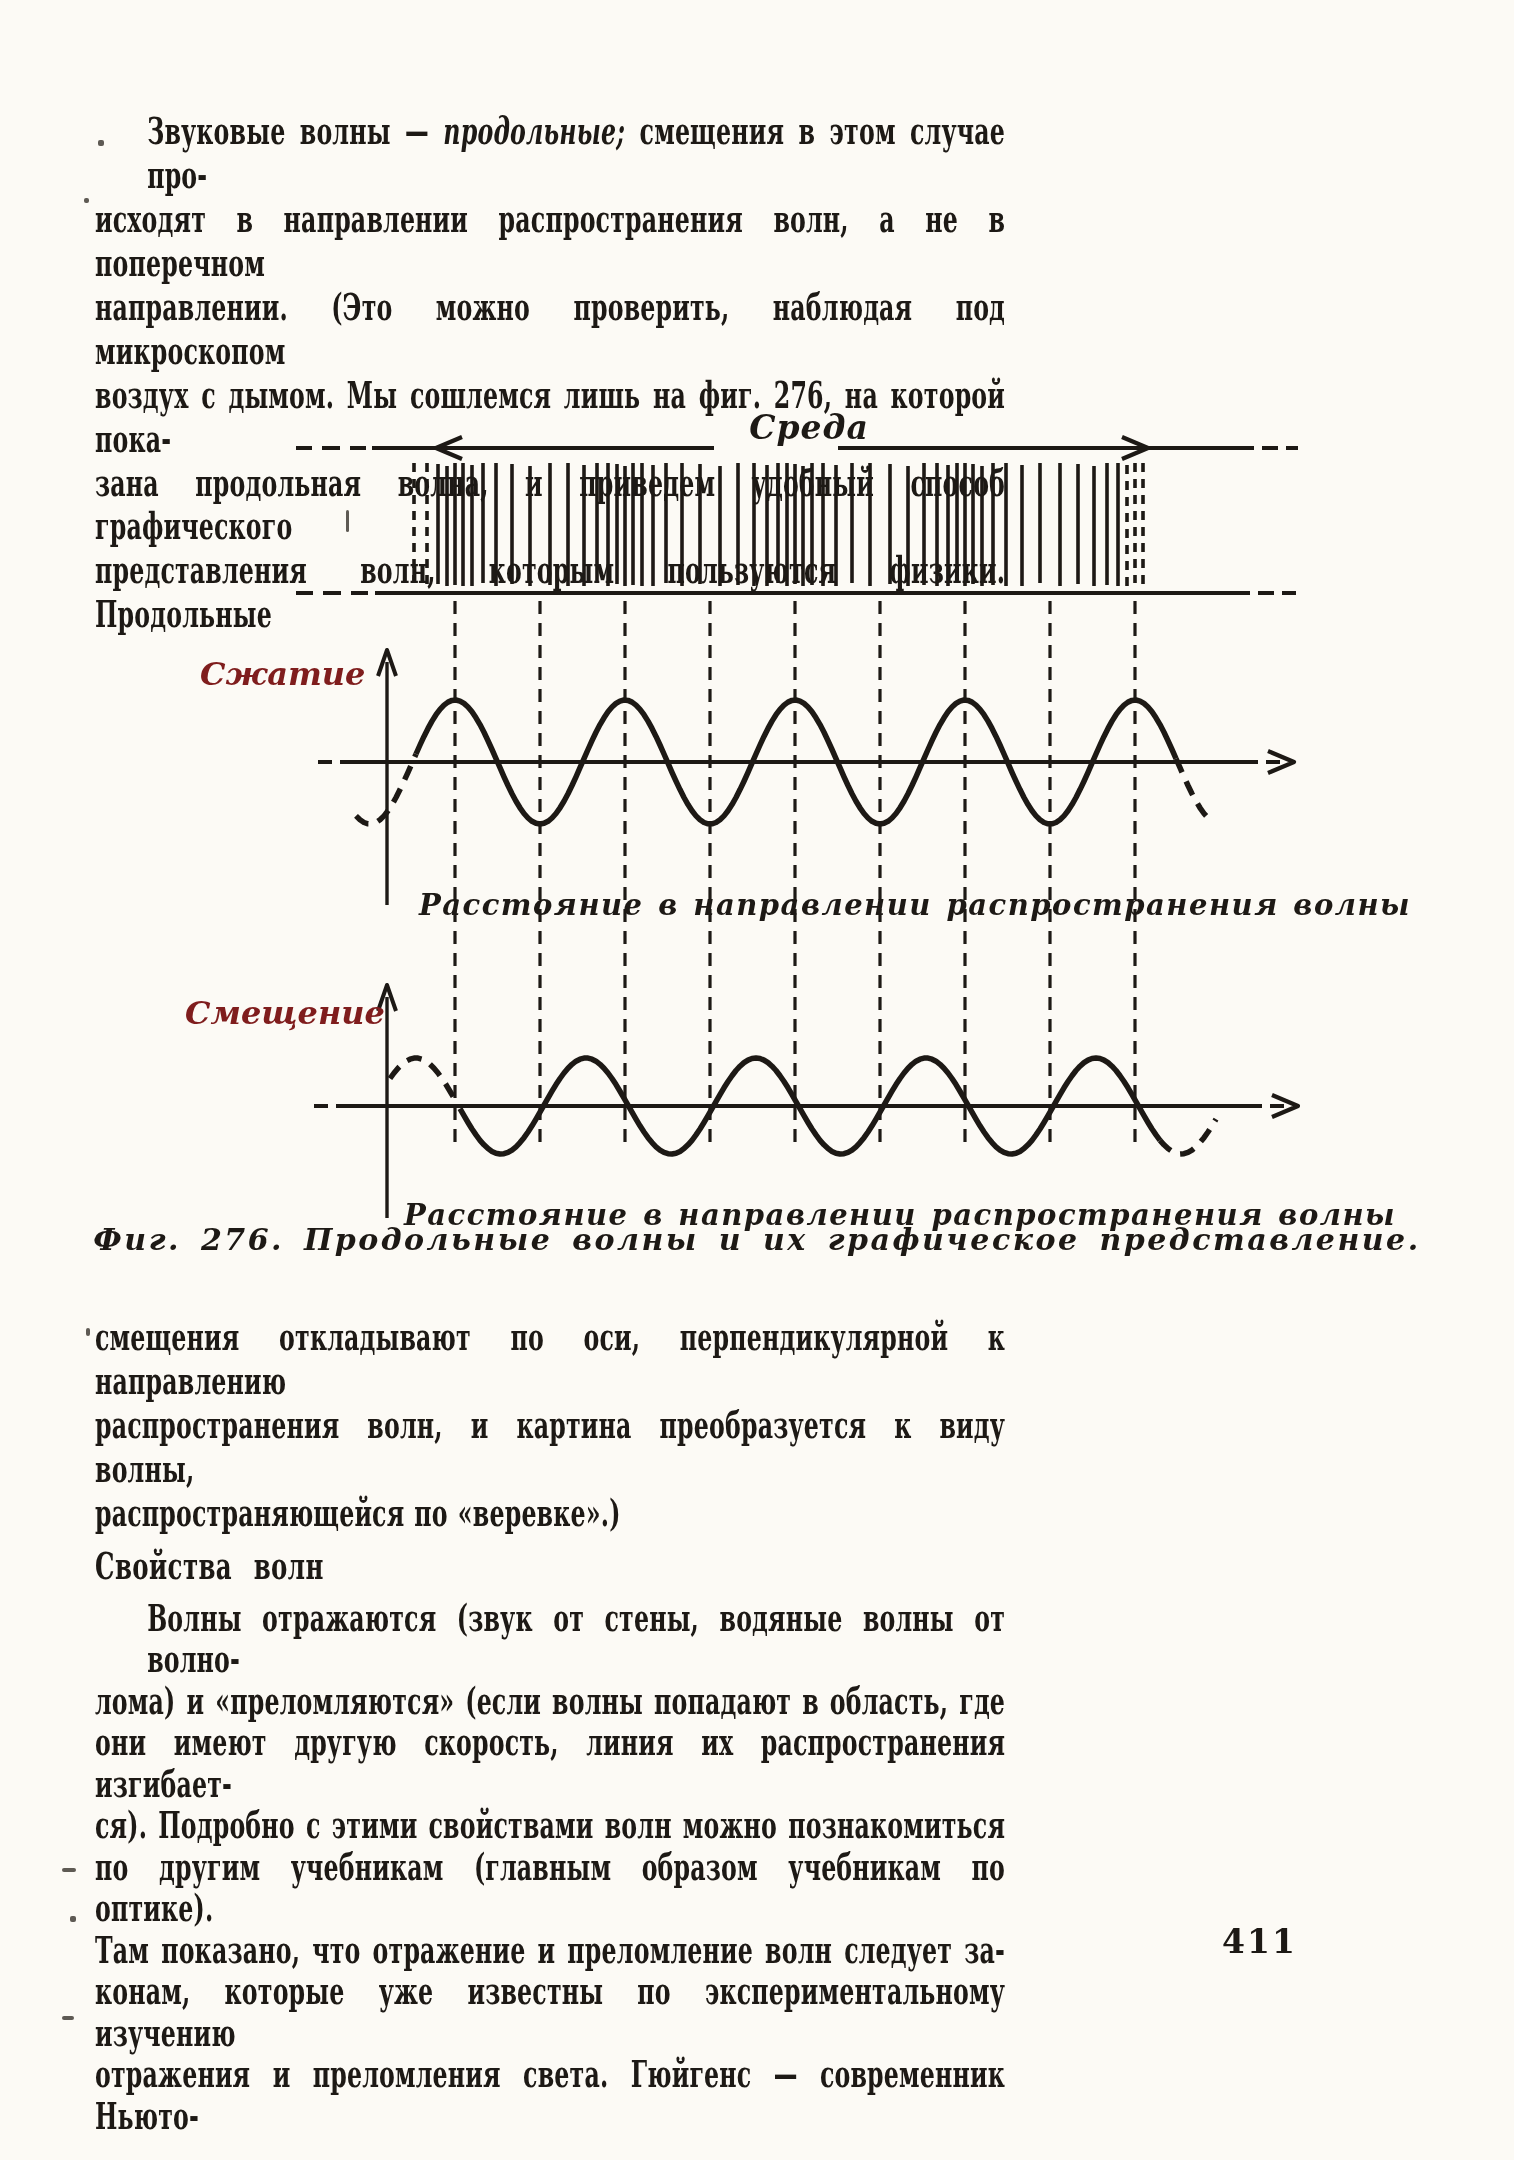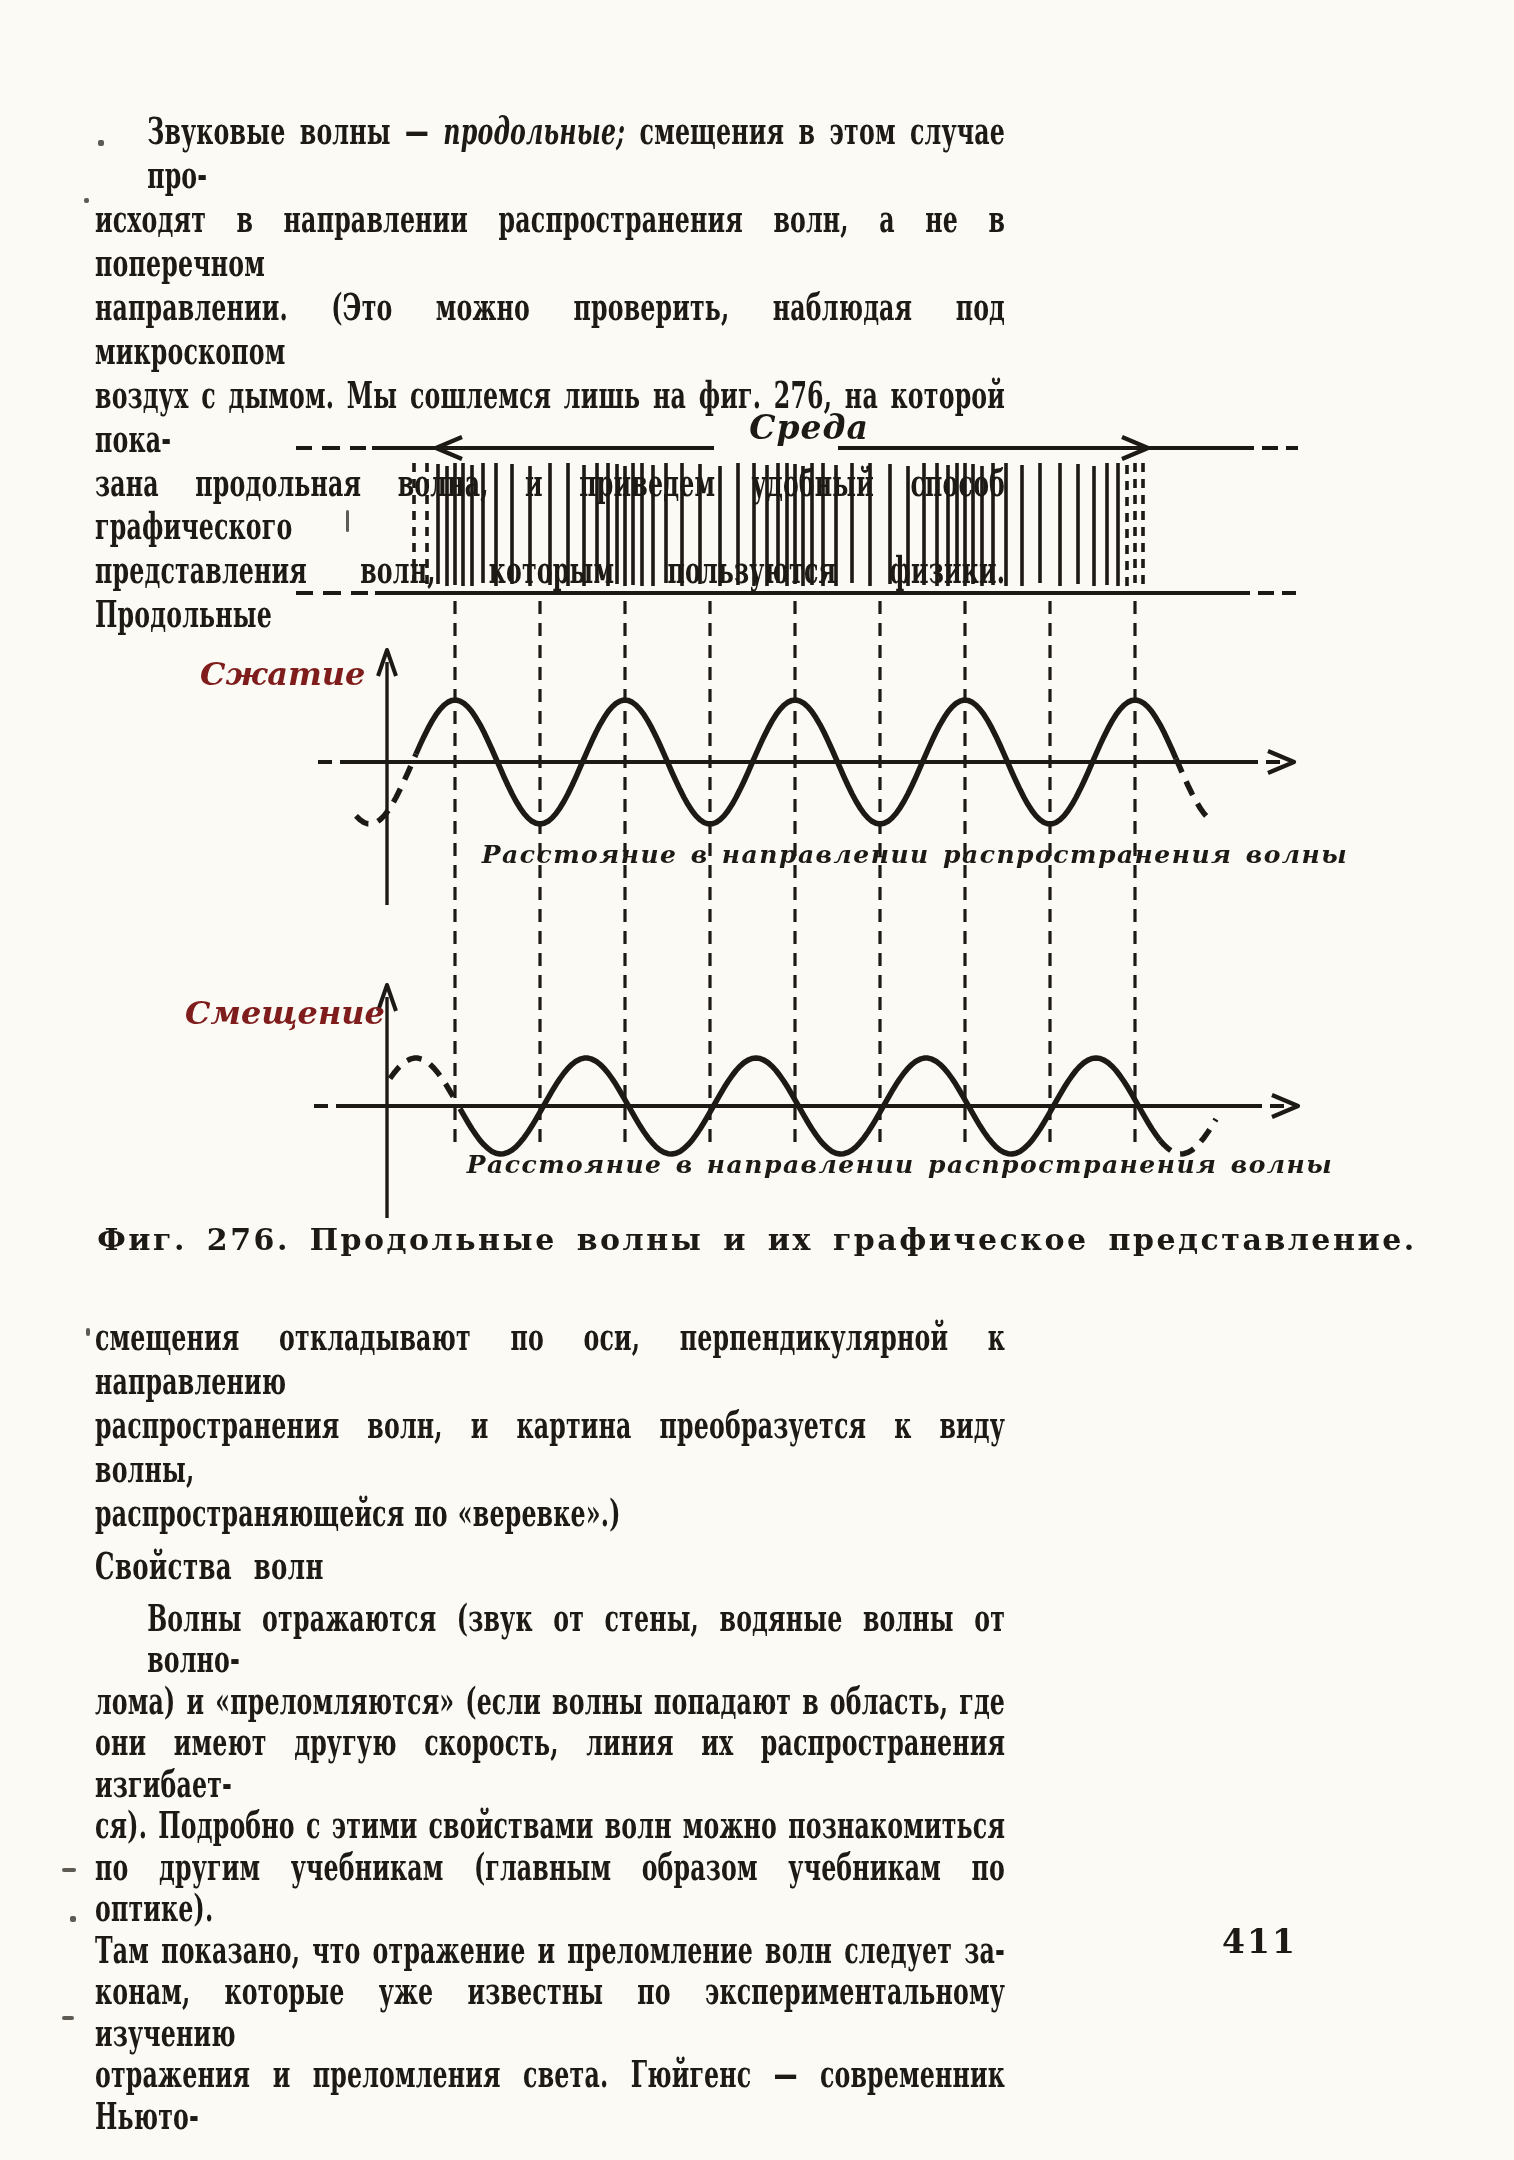--- a/index.html
+++ b/index.html
@@ -23,26 +23,27 @@
   .ital{font-style:italic;}
   .heading{
     position:absolute;left:95px;transform:scale(0.79,1.22);transform-origin:0 0;
     font-weight:bold;font-size:31px;word-spacing:16px;letter-spacing:.5px;
   }
   .fig-label{
     position:absolute;font-style:italic;font-weight:bold;font-size:32px;
     color:#7f1d1d;white-space:nowrap;
   }
   .fig-xlabel{
-    position:absolute;font-style:italic;font-weight:bold;font-size:25px;
+    position:absolute;font-style:italic;font-weight:bold;font-size:29px;
     letter-spacing:1.5px;word-spacing:3px;white-space:nowrap;
     transform:translateX(-50%);
+    margin-top:48px;
   }
   .fig-caption{
-    position:absolute;font-weight:bold;font-size:30px;
+    position:absolute;font-style:italic;font-weight:bold;font-size:30px;
     letter-spacing:2.5px;word-spacing:7px;white-space:nowrap;
     transform:translateX(-50%);
   }
   .sreda{
     position:absolute;font-style:italic;font-weight:bold;font-size:33px;
     letter-spacing:1px;transform:translateX(-50%);white-space:nowrap;
   }
   .pagenum{
     position:absolute;left:1222px;top:1922px;
     font-weight:bold;font-size:33px;letter-spacing:2px;

